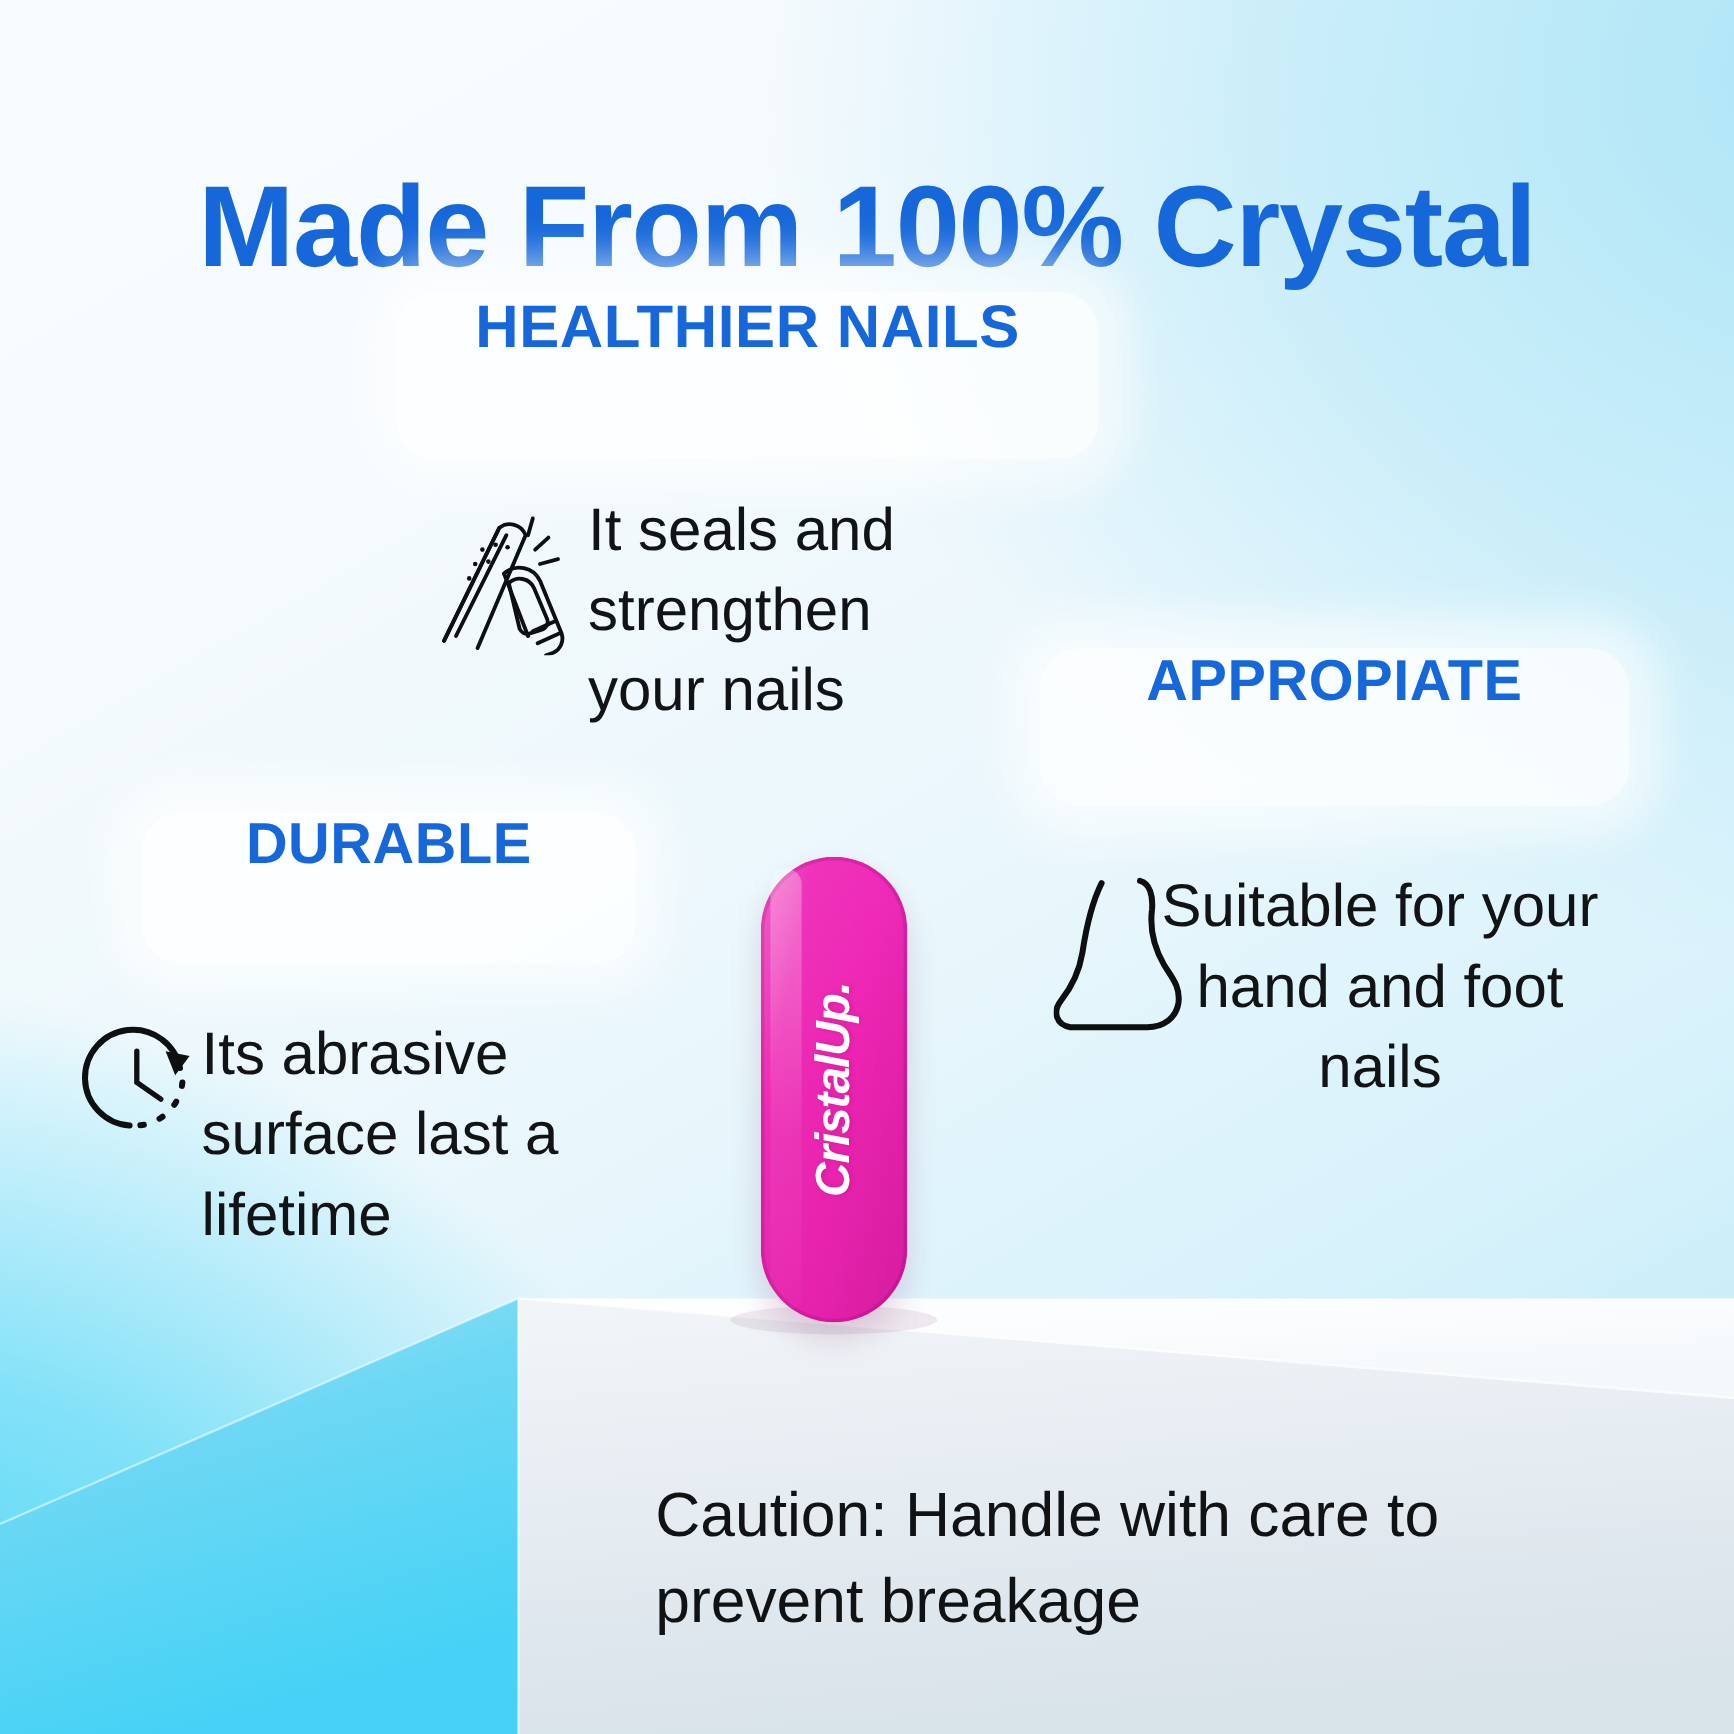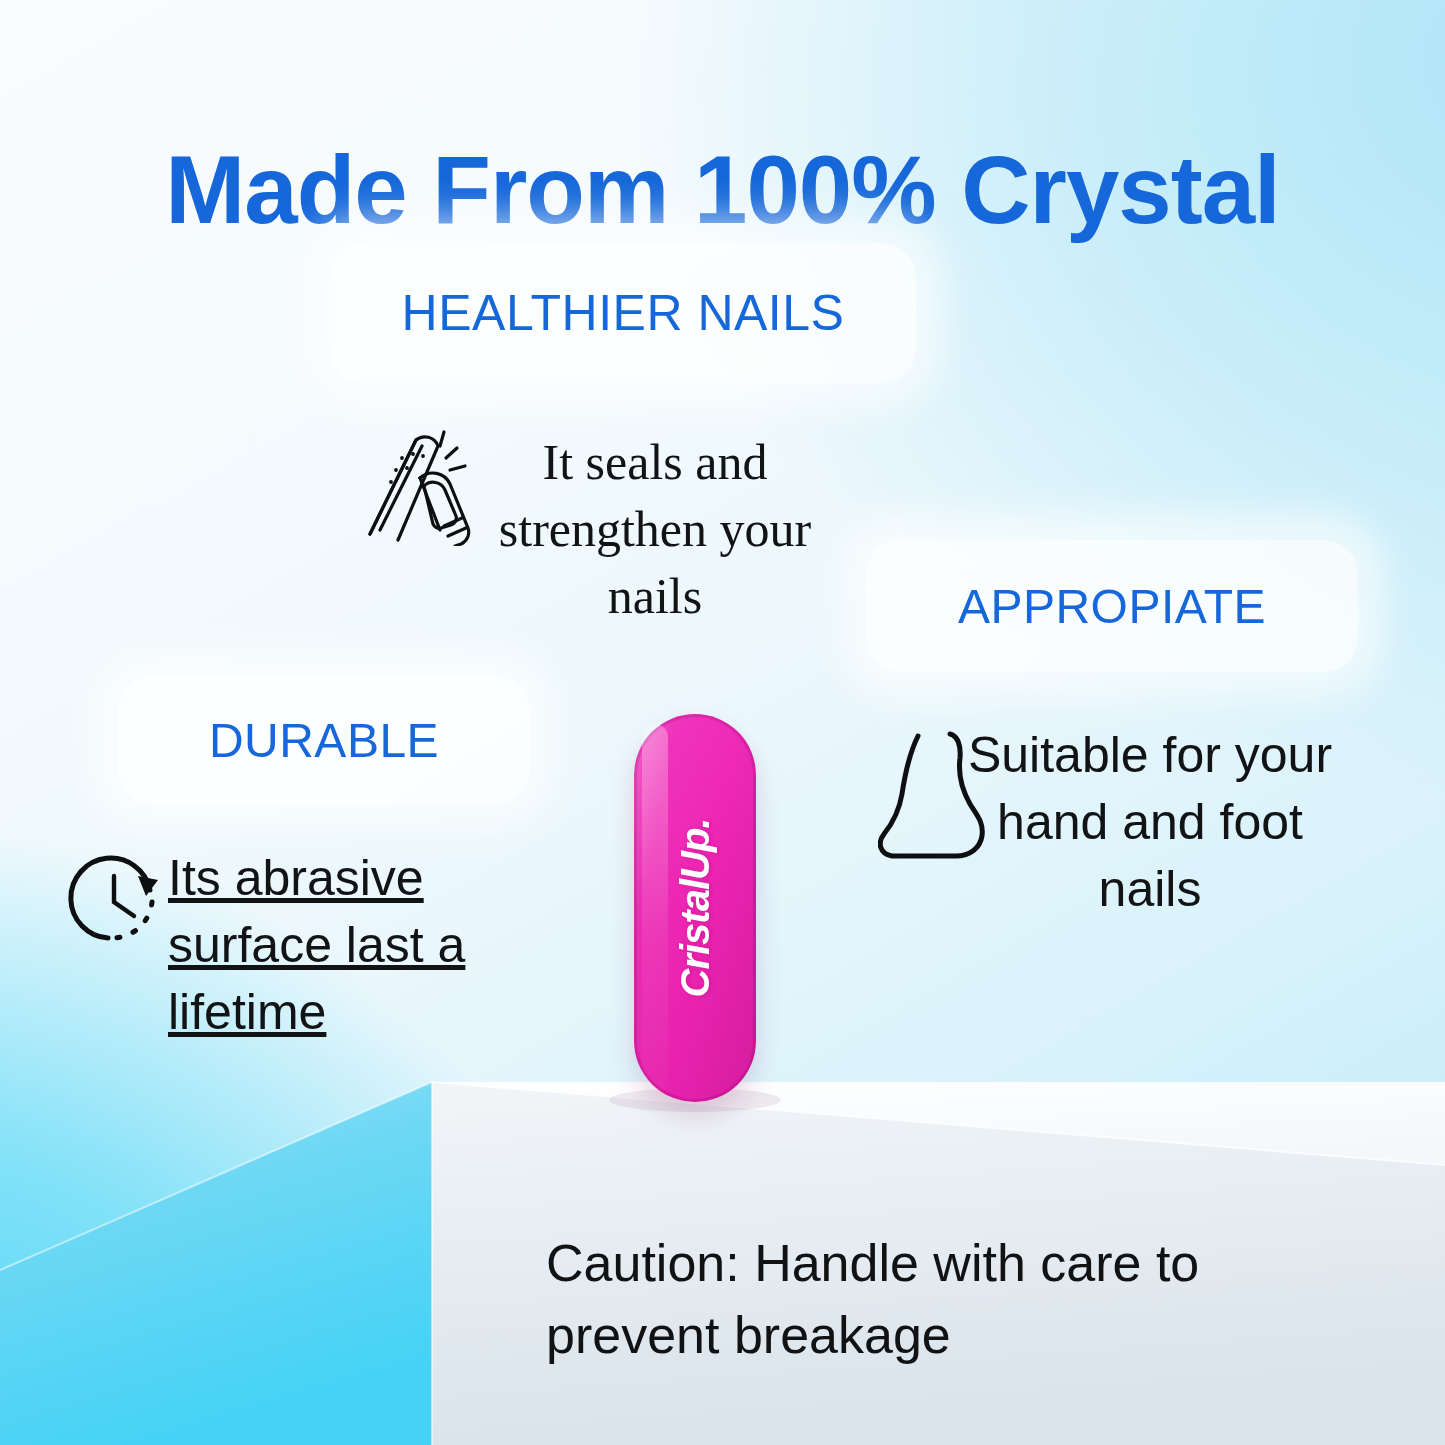--- a/index.html
+++ b/index.html
@@ -50,24 +50,24 @@
     font-stretch: condensed;
   }
 
   
   .pill {
     position: absolute;
     border-radius: 34px;
     background: rgba(255,255,255,0.80);
     box-shadow: 0 0 34px 28px rgba(255,255,255,0.58);
     display: flex;
-    align-items: center;
+    align-items: flex-start;
     justify-content: center;
     color: #1668da;
-    font-weight: 400;
+    font-weight: 700;
     letter-spacing: 0.5px;
   }
   .pill-healthier {
     left: 330px;  top: 243px;
     width: 586px; height: 140px;
     font-size: 50px;
   }
   .pill-appropiate {
     left: 866px;  top: 540px;
     width: 492px; height: 132px;
@@ -81,30 +81,28 @@
 
   
   .feat-text {
     position: absolute;
     color: #111315;
     font-size: 50px;
     line-height: 1.34;
     font-weight: 400;
   }
   .feat-seals {
-    left: 490px; top: 429px;
+    left: 490px; top: 408px;
     width: 330px;
-    text-align: center;
-    font-family: Liberation Serif, serif;
+    text-align: left;
   }
   .feat-durable {
     left: 168px; top: 845px;
     width: 340px;
     text-align: left;
-    text-decoration: underline;
   }
   .feat-suitable {
     left: 950px; top: 722px;
     width: 400px;
     text-align: center;
   }
 
   .caution {
     position: absolute;
     left: 546px; top: 1228px;

